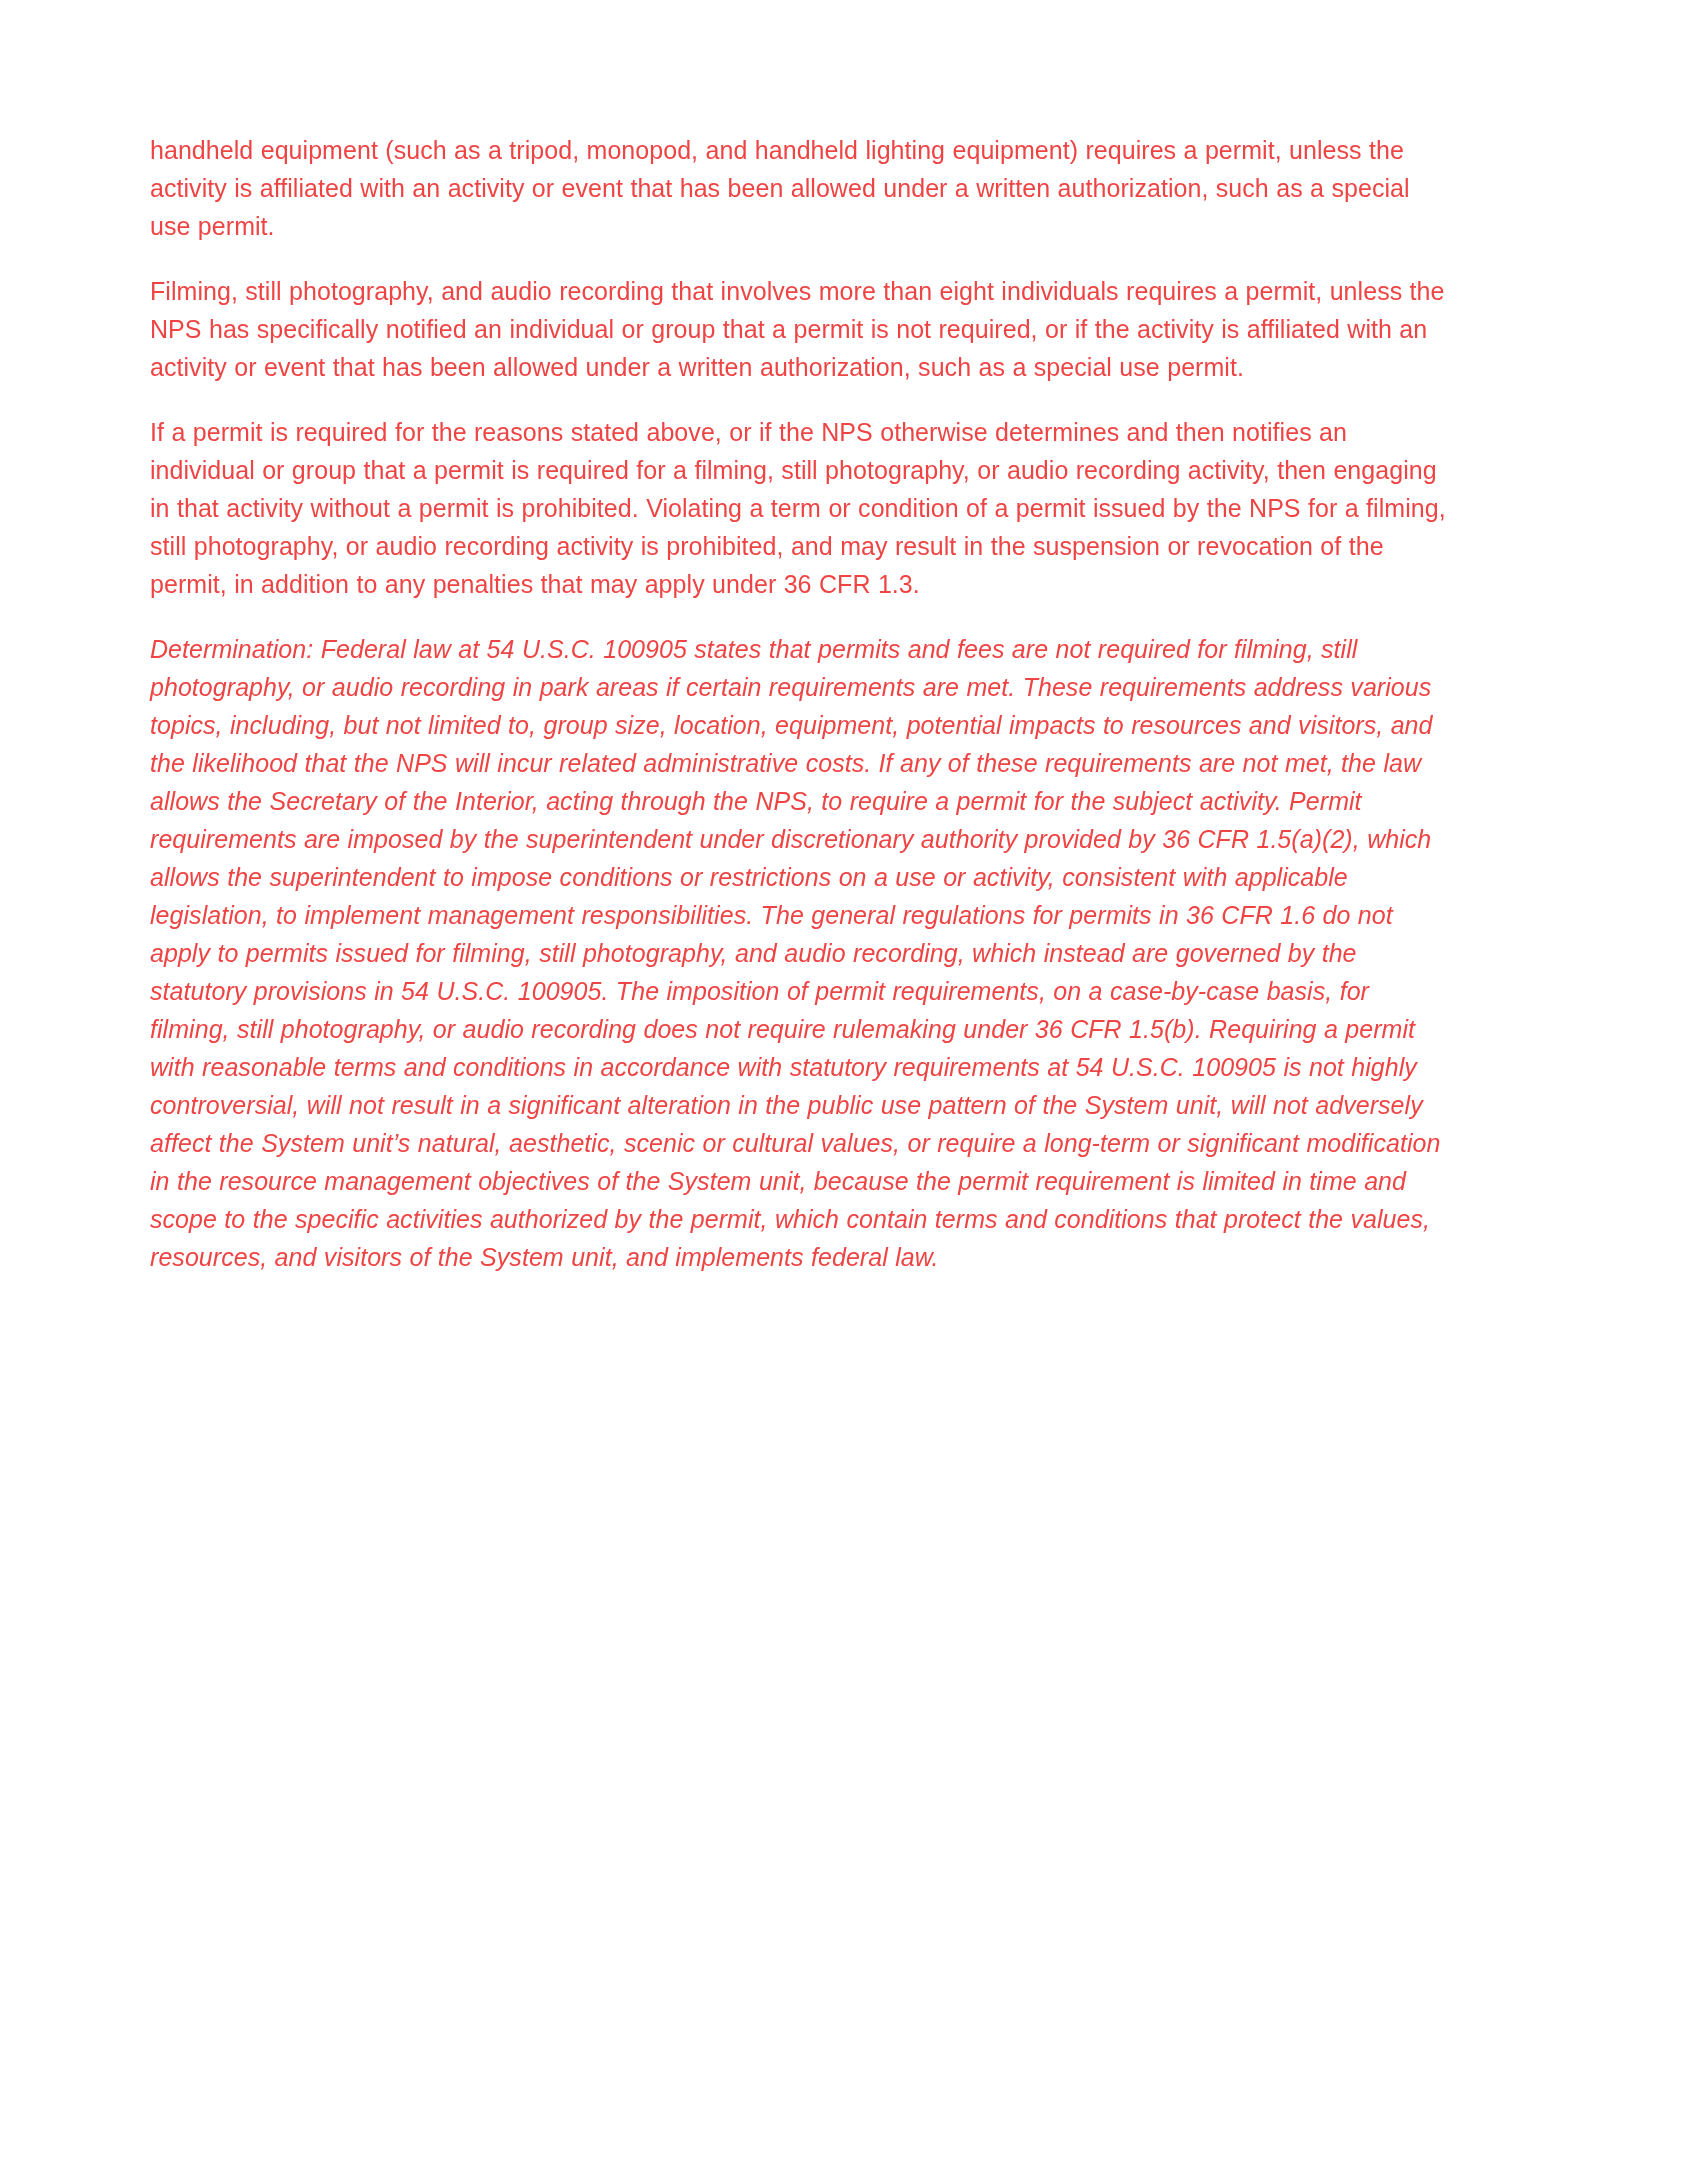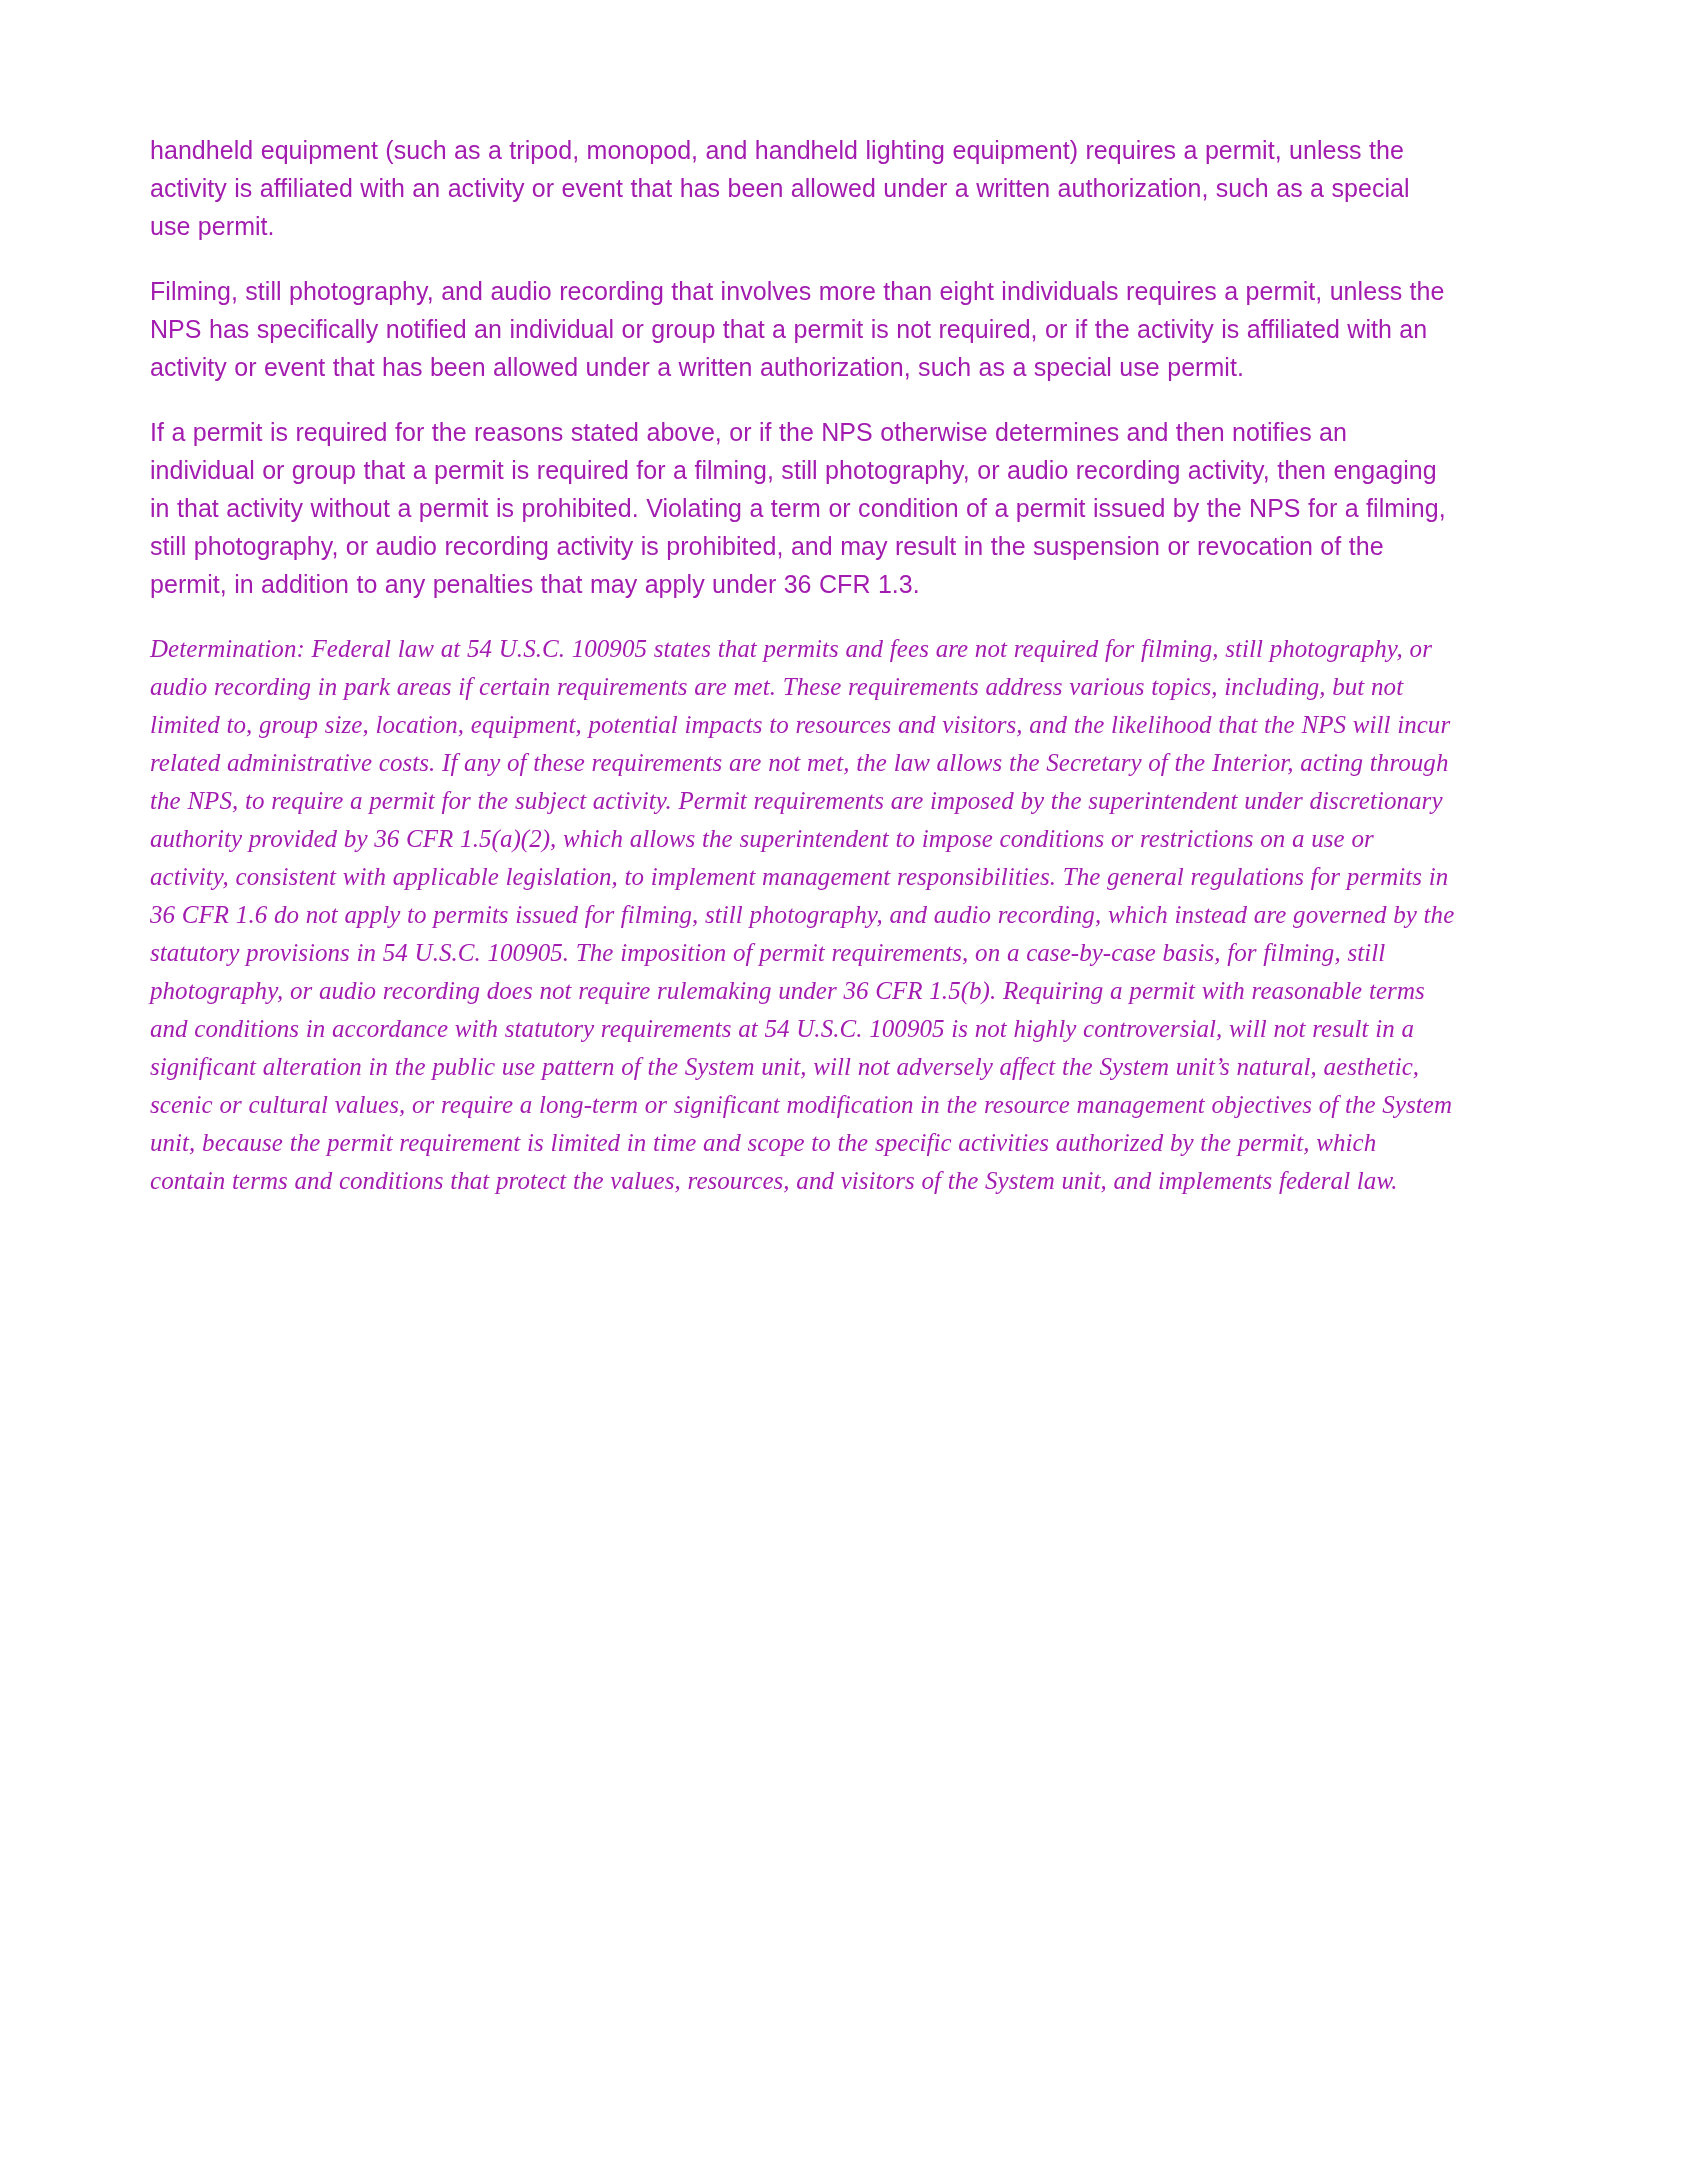--- a/index.html
+++ b/index.html
@@ -20,33 +20,32 @@
   .content {
     position: absolute;
     left: 150px;
     top: 131px;
     width: 1305px;
   }
   .para {
     font-family: "Liberation Sans", "DejaVu Sans", sans-serif;
     font-size: 25px;
     line-height: 38px;
-    color: #a21caf;
+    color: #ef4444;
     margin: 0 0 25px 0;
     text-align: left;
     letter-spacing: 0.05px;
     word-spacing: 0.4px;
     -webkit-font-smoothing: antialiased;
   }
   .para.italic {
     font-style: italic;
   }
   .para:last-child {
     margin-bottom: 12px;
-    font-family: Liberation Serif, serif;
   }
   .spacer-para {
     margin-bottom: 27px;
   }
 </style>
 </head>
 <body>
 
 <div class="page">
   <div class="content">

